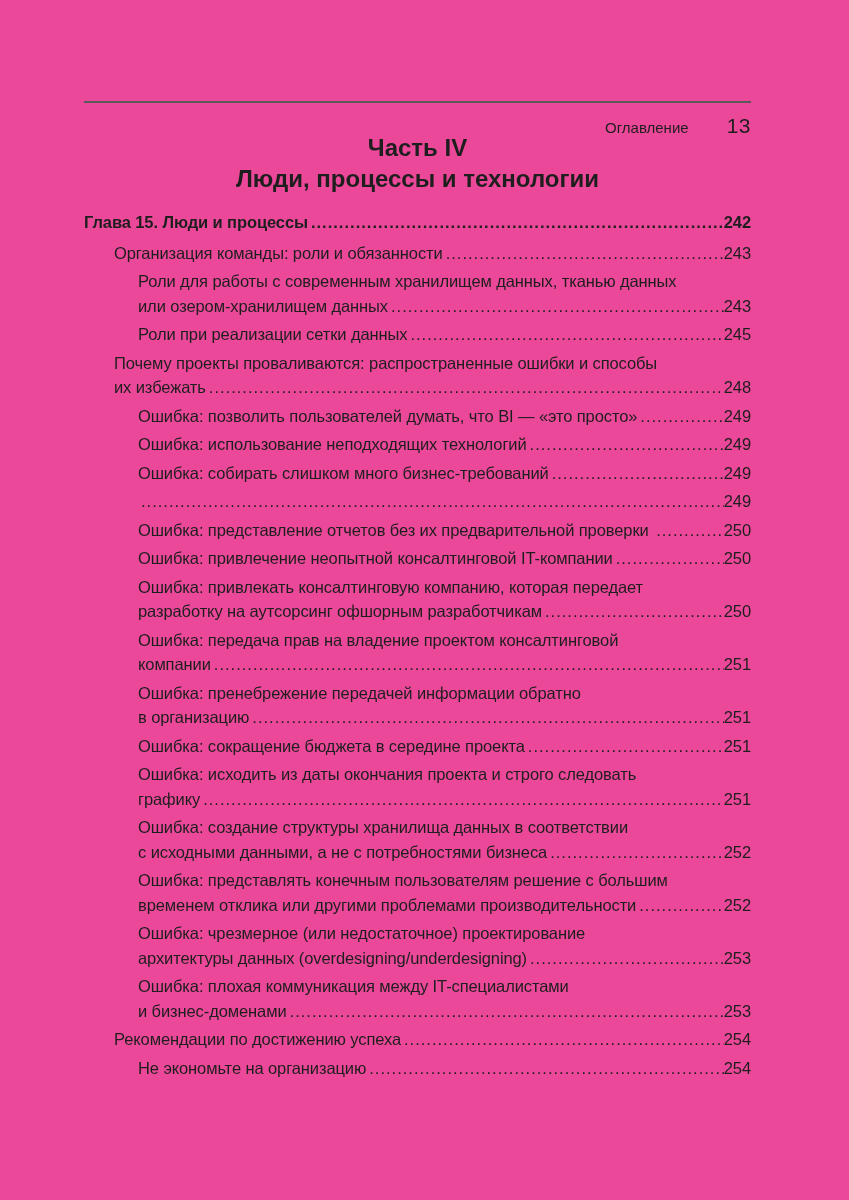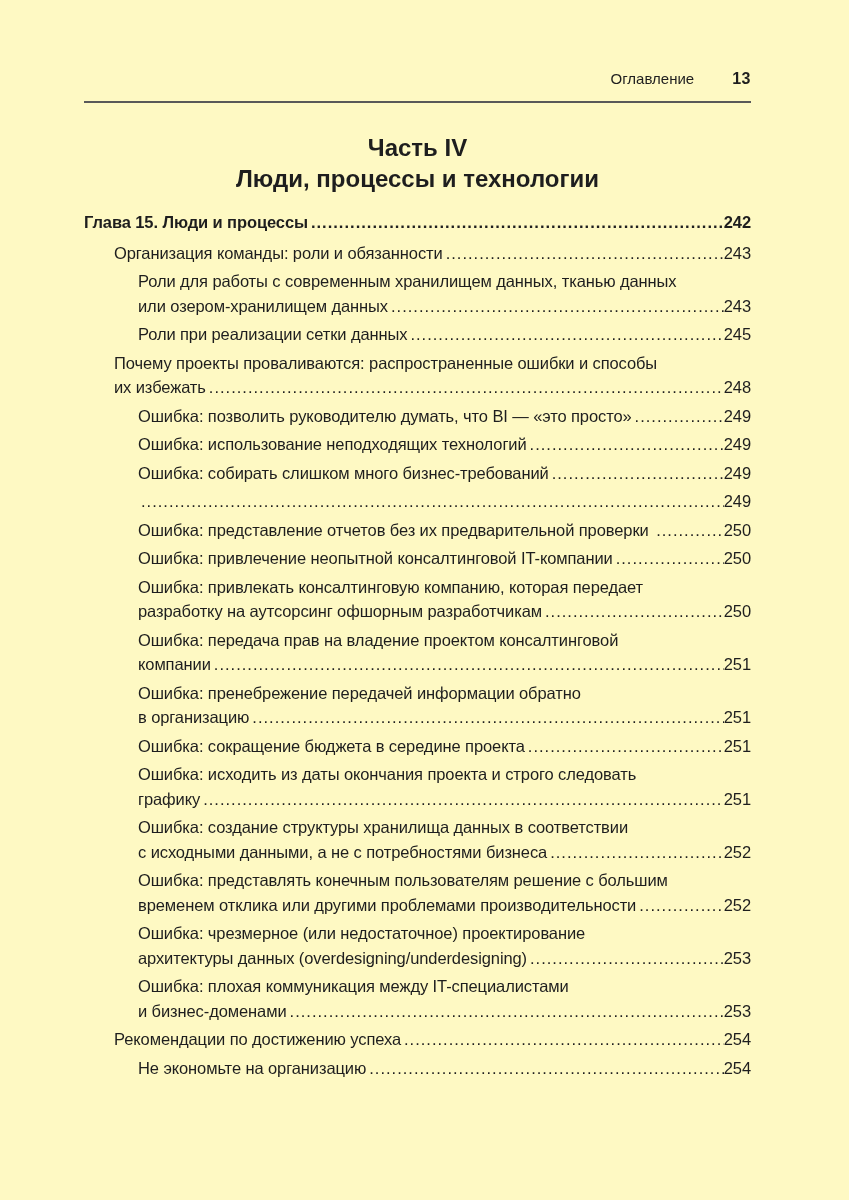--- a/index.html
+++ b/index.html
@@ -5,31 +5,31 @@
   html, body { margin: 0; padding: 0; }
   body {
     width: 849px;
     height: 1200px;
     background: #ffffff;
     color: #1e1e1e;
     font-family: "Liberation Sans", sans-serif;
     position: relative;
     overflow: hidden;
   }
-  .sheet { position: absolute; inset: 0; background: #fef9c3; }
+  .sheet { position: absolute; inset: 0; background: #ec4899; }
 
   
   .header {
     position: absolute;
     left: 84px; top: 70px; width: 667px;
     display: flex; justify-content: flex-end; align-items: baseline;
     gap: 38px;
   }
   .running { font-size: 15px; }
-  .pagenum { font-size: 16px; font-weight: bold; letter-spacing: 0.5px; }
+  .pagenum { font-size: 21px; font-weight: normal; letter-spacing: 0.5px; margin-top: 44px; }
   .rule {
     position: absolute;
     left: 84px; top: 101px; width: 667px; height: 2px;
     background: #595959;
   }
 
   
   .part {
     position: absolute;
     left: 84px; top: 132px; width: 667px;
@@ -116,21 +116,21 @@
       <div class="entry lvl1">
         <div class="line">Почему проекты проваливаются: распространенные ошибки и способы</div>
         <div class="lastline">
           <span class="text">их избежать</span>
           <span class="leader"></span>
           <span class="num">248</span>
         </div>
       </div>
       <div class="entry lvl2">
         <div class="lastline">
-          <span class="text">Ошибка: позволить руководителю думать, что BI — «это просто»</span>
+          <span class="text">Ошибка: позволить пользователей думать, что BI — «это просто»</span>
           <span class="leader"></span>
           <span class="num">249</span>
         </div>
       </div>
       <div class="entry lvl2">
         <div class="lastline">
           <span class="text">Ошибка: использование неподходящих технологий</span>
           <span class="leader"></span>
           <span class="num">249</span>
         </div>

